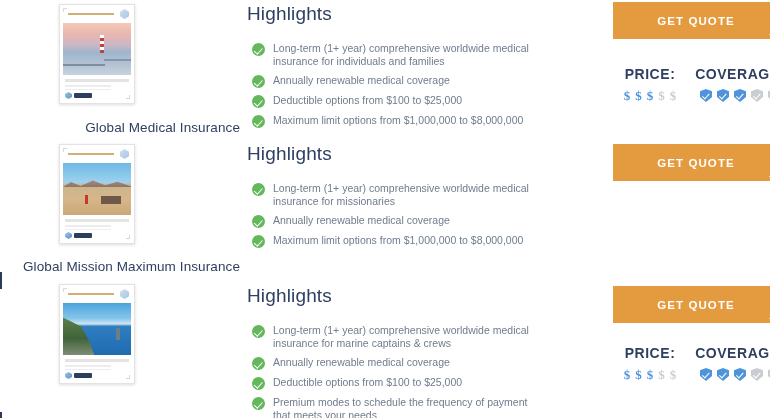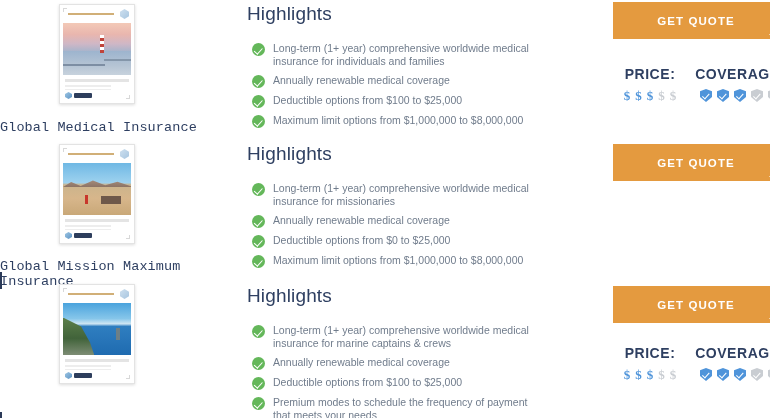--- a/index.html
+++ b/index.html
@@ -179,25 +179,24 @@
   .broch-foot-corner {
     position: absolute; right: 4px; bottom: 4px;
     width: 4px; height: 4px;
     border-right: 1px solid #d8d8d8; border-bottom: 1px solid #d8d8d8;
   }
 
   .product-title {
     position: absolute;
     left: 0;
     width: 240px;
-    text-align: left;
+    text-align: right;
     font-size: 13.5px;
     color: #2e3f61;
     letter-spacing: .1px;
-    font-family: Liberation Mono, monospace;
   }
   #row-0 .product-title { top: 120px; }
   #row-1 .product-title { top: 119px; }
 
   
   .col-highlights {
     position: relative;
     width: 355px;
     flex: 0 0 355px;
     padding-left: 7px;
@@ -453,24 +452,20 @@
         <li class="highlight-item">
           <span class="check-icon"></span>
           <span class="highlight-text">Long-term (1+ year) comprehensive worldwide medical insurance for missionaries</span>
         </li>
         <li class="highlight-item">
           <span class="check-icon"></span>
           <span class="highlight-text">Annually renewable medical coverage</span>
         </li>
         <li class="highlight-item">
           <span class="check-icon"></span>
-          <span class="highlight-text">Deductible options from $0 to $25,000</span>
-        </li>
-        <li class="highlight-item">
-          <span class="check-icon"></span>
           <span class="highlight-text">Maximum limit options from $1,000,000 to $8,000,000</span>
         </li>
       </ul>
     </div>
 
     <div class="col-actions">
       <button class="quote-button">GET QUOTE<span class="notch"></span></button>
       <div class="ratings">
         <div class="rating-group">
           <div class="rating-label">PRICE:</div>

